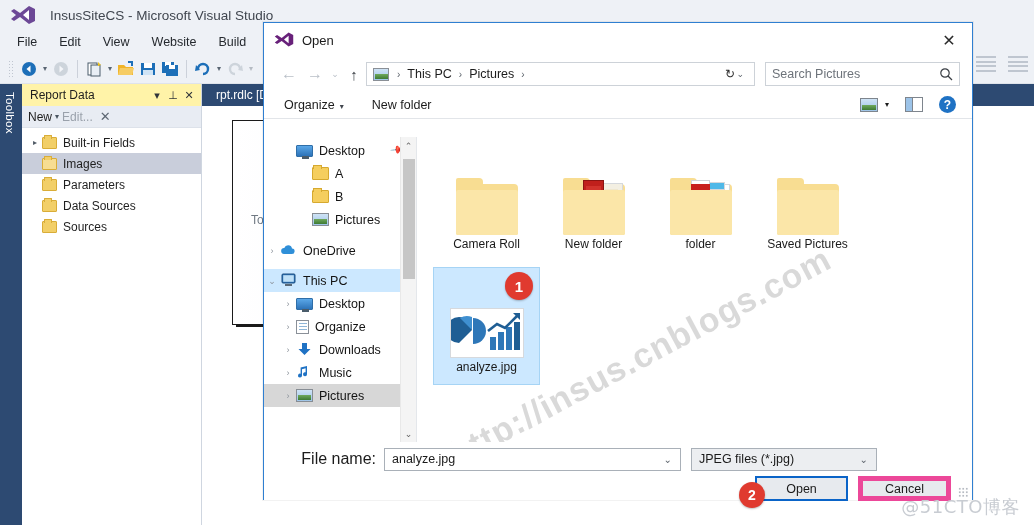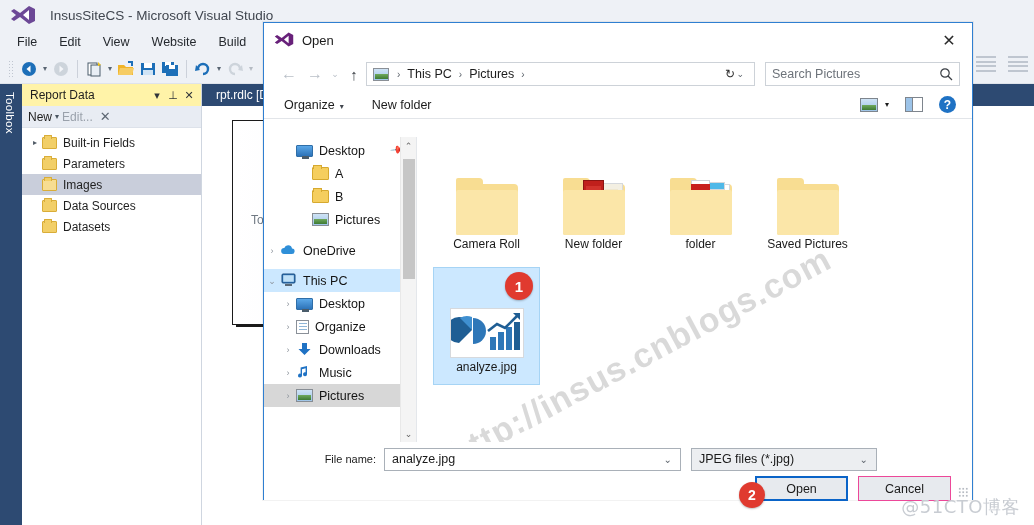--- a/index.html
+++ b/index.html
@@ -225,33 +225,33 @@
     display:flex; align-items:center; justify-content:center;
     box-shadow:0 1px 2px rgba(0,0,0,.25);
   }
 
   .jpg-thumb { width:74px; height:50px; background:#ffffff; border:1px solid #d6d9dd; position:relative; }
   .rep-thumb { width:76px; height:30px; background:#ffffff; border:1px solid #d6d9dd; position:relative; }
 
   
   .dlg-footer { position:absolute; left:0; top:419px; width:708px; height:58px; background:#ffffff; }
   .fn-row { position:absolute; left:0; top:4px; width:708px; height:26px; display:flex; align-items:center; }
-  .fn-label { width:120px; text-align:right; padding-right:8px; font-size:11px; color:#1c1c1c; }
+  .fn-label { width:120px; text-align:right; padding-right:8px; font-size:16px; color:#1c1c1c; }
   .fn-input { width:297px; height:23px; border:1px solid #a9b0b8; background:#fff; display:flex;
      align-items:center; padding:0 4px 0 7px; }
   .fn-input .v { flex:1; font-size:12.5px; color:#1a1a1a; }
   .fn-input .c { font-size:10px; color:#5e656d; padding:0 4px; }
   .type-select { width:186px; height:23px; border:1px solid #a9b0b8; background:#eceef1; display:flex;
      align-items:center; padding:0 4px 0 7px; margin-left:10px; }
   .type-select .v { flex:1; font-size:12.5px; color:#1a1a1a; }
   .type-select .c { font-size:10px; color:#5e656d; padding:0 4px; }
 
   .btn-row { position:absolute; right:21px; top:34px; display:flex; gap:10px; }
   .btn { width:93px; height:25px; font-size:12.5px; display:flex; align-items:center;
-     justify-content:center; background:#e7eaee; border:1px solid #ec4899; color:#1a1a1a; }
+     justify-content:center; background:#e7eaee; border:5px solid #ec4899; color:#1a1a1a; }
   .btn.primary { background:#e7eaee; border:2px solid #0a64c8; }
 
   .resize-grip { position:absolute; right:4px; bottom:3px; width:10px; height:10px;
      background-image:radial-gradient(#b6bbc2 40%, transparent 41%); background-size:3.5px 3.5px; }
 
   
   .wm {
     position:absolute; color:rgba(128,128,128,.30); font-weight:bold;
     pointer-events:none; white-space:nowrap;
     transform:rotate(-28deg); font-size:34px; letter-spacing:1px;
@@ -383,39 +383,39 @@
       <span class="caret">▾</span>
       <span class="dis">Edit...</span>
       <span class="xbtn">✕</span>
     </div>
     <div class="rd-tree">
       <div class="rd-node">
         <span class="rd-exp">▸</span>
         <span class="folder"></span>
         <span>Built-in Fields</span>
       </div>
+      <div class="rd-node sel">
+        <span class="rd-exp"></span>
+        <span class="folder open"></span>
+        <span>Images</span>
+      </div>
       <div class="rd-node">
         <span class="rd-exp"></span>
         <span class="folder"></span>
         <span>Parameters</span>
       </div>
-      <div class="rd-node sel">
-        <span class="rd-exp"></span>
-        <span class="folder open"></span>
-        <span>Images</span>
-      </div>
       <div class="rd-node">
         <span class="rd-exp"></span>
         <span class="folder"></span>
         <span>Data Sources</span>
       </div>
       <div class="rd-node">
         <span class="rd-exp"></span>
         <span class="folder"></span>
-        <span>Datasets</span>
+        <span>Sources</span>
       </div>
     </div>
   </div>
 
   <div class="doc-tabstrip">
     <div class="doc-tab">rpt.rdlc [D</div>
   </div>
   <div class="designer">
     <div class="report-body">
       <div class="report-hint">To ad</div>

